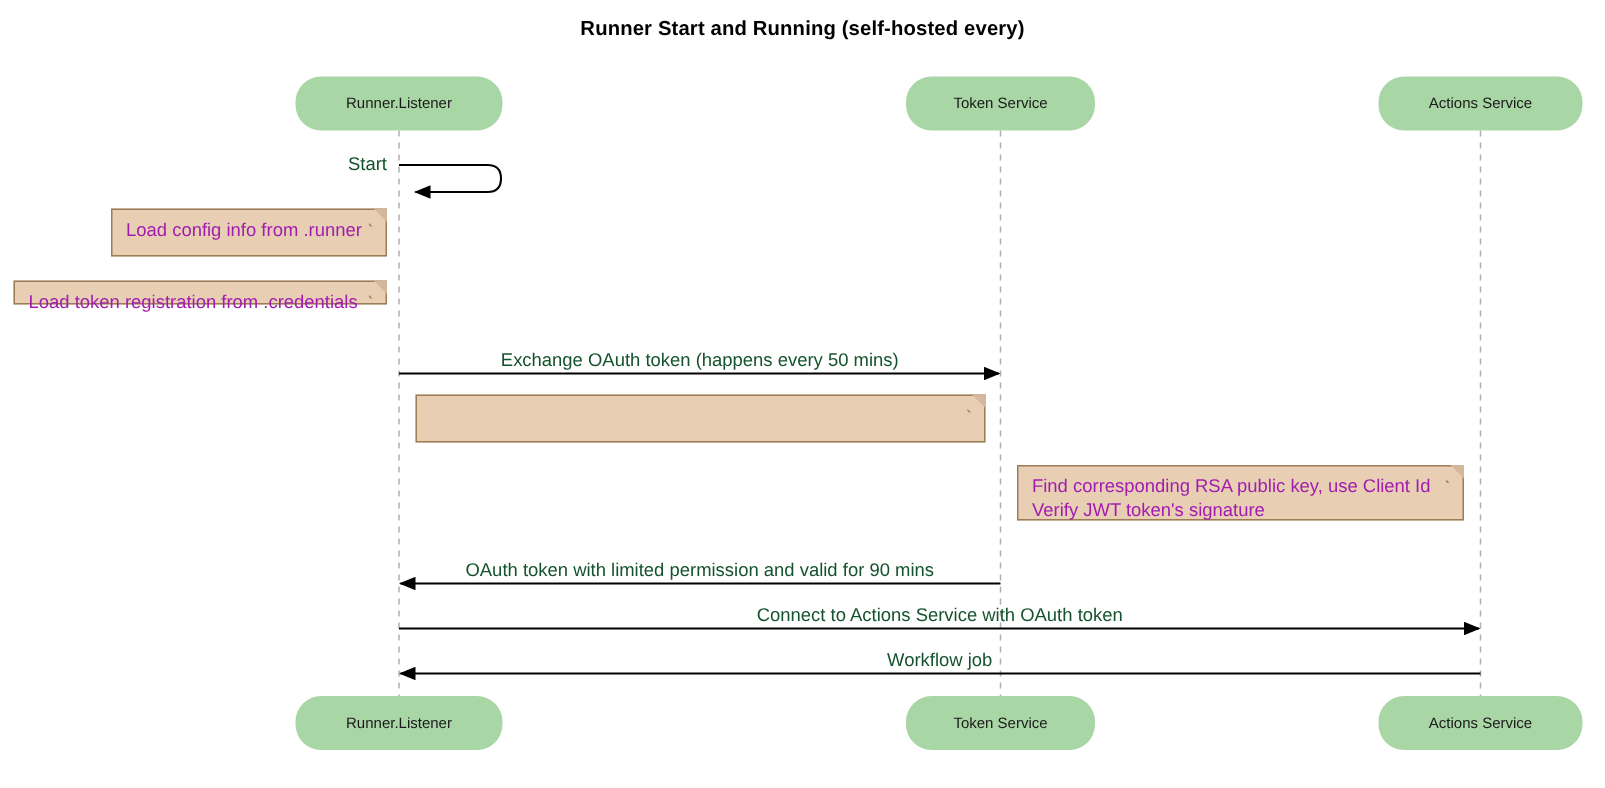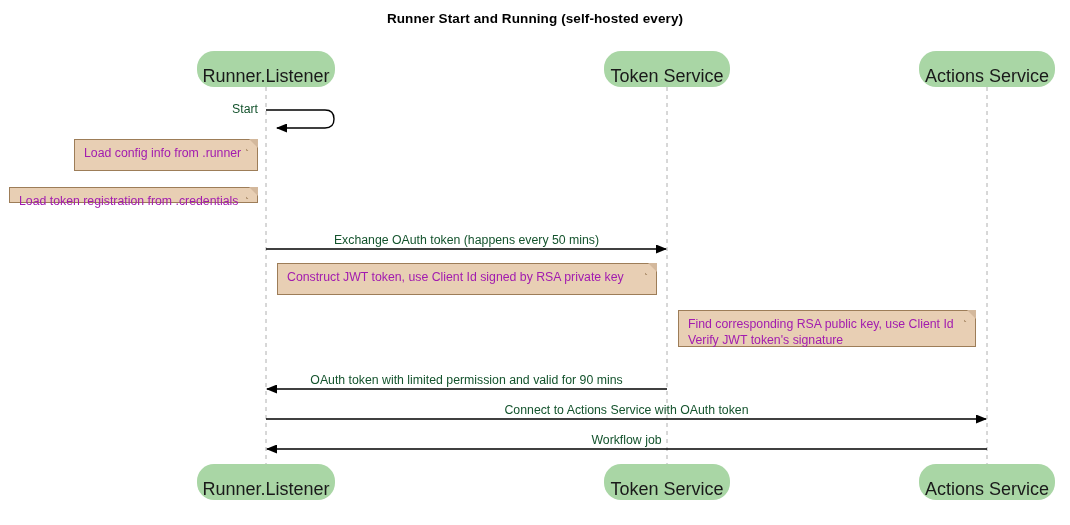--- a/index.html
+++ b/index.html
@@ -32,23 +32,23 @@
     color: #000000;
     letter-spacing: 0.1px;
   }
 
   
   .participant {
     position: absolute;
     background: #a9d6a5;
     border-radius: 17px;
     display: flex;
-    align-items: flex-end;
+    align-items: center;
     justify-content: center;
-    font-size: 18px;
+    font-size: 10px;
     color: #1a1a1a;
     box-sizing: border-box;
   }
 
   
   .note {
     position: absolute;
     background: #e8cfb4;
     border: 1px solid #9d7d58;
     box-sizing: border-box;
@@ -148,21 +148,21 @@
         <span>Token Service</span>
       </div>
       <div class="participant" style="left: 919px; top: 464px; width: 136px; height: 36px; background: rgb(169, 214, 165);">
         <span>Actions Service</span>
       </div>
     </div>
 
   <div id="notes-layer">
       <div class="note" style="left: 74px; top: 139px; width: 184px; height: 32px; background: rgb(232, 207, 180); border-color: rgb(157, 125, 88);"><span class="fold"></span><span class="fold-edge"></span><span>Load config info from .runner</span></div>
       <div class="note" style="left: 9px; top: 187px; width: 249px; height: 16px; background: rgb(232, 207, 180); border-color: rgb(157, 125, 88);"><span class="fold"></span><span class="fold-edge"></span><span>Load token registration from .credentials</span></div>
-      <div class="note" style="left: 277px; top: 263px; width: 380px; height: 32px; background: rgb(232, 207, 180); border-color: rgb(157, 125, 88);"><span class="fold"></span><span class="fold-edge"></span><span>Construct JWT token, use Client Id signed by RSA private key</span></div>
+      <div class="note" style="left: 277px; top: 263px; width: 380px; height: 32px; background: rgb(232, 207, 180); border-color: rgb(157, 125, 88);"><span class="fold"></span><span class="fold-edge"></span></div>
       <div class="note" style="left: 678px; top: 310px; width: 298px; height: 37px; background: rgb(232, 207, 180); border-color: rgb(157, 125, 88);"><span class="fold"></span><span class="fold-edge"></span><span>Find corresponding RSA public key, use Client Id
 Verify JWT token's signature</span></div>
     </div>
 
   <div id="labels-layer">
       <div class="msg-label right" style="left: 106px; top: 102px; width: 152px;">Start</div>
       <div class="msg-label center" style="left: 266px; width: 401px; top: 233px;">Exchange OAuth token (happens every 50 mins)</div>
       <div class="msg-label center" style="left: 266px; width: 401px; top: 373px;">OAuth token with limited permission and valid for 90 mins</div>
       <div class="msg-label center" style="left: 266px; width: 721px; top: 403px;">Connect to Actions Service with OAuth token</div>
       <div class="msg-label center" style="left: 266px; width: 721px; top: 433px;">Workflow job</div>

